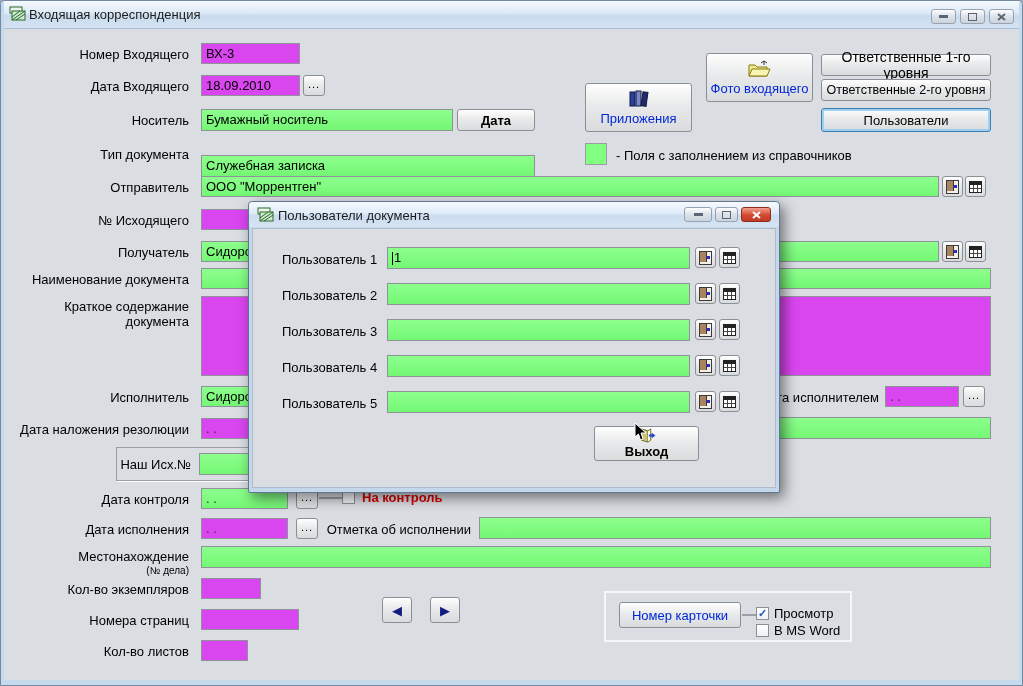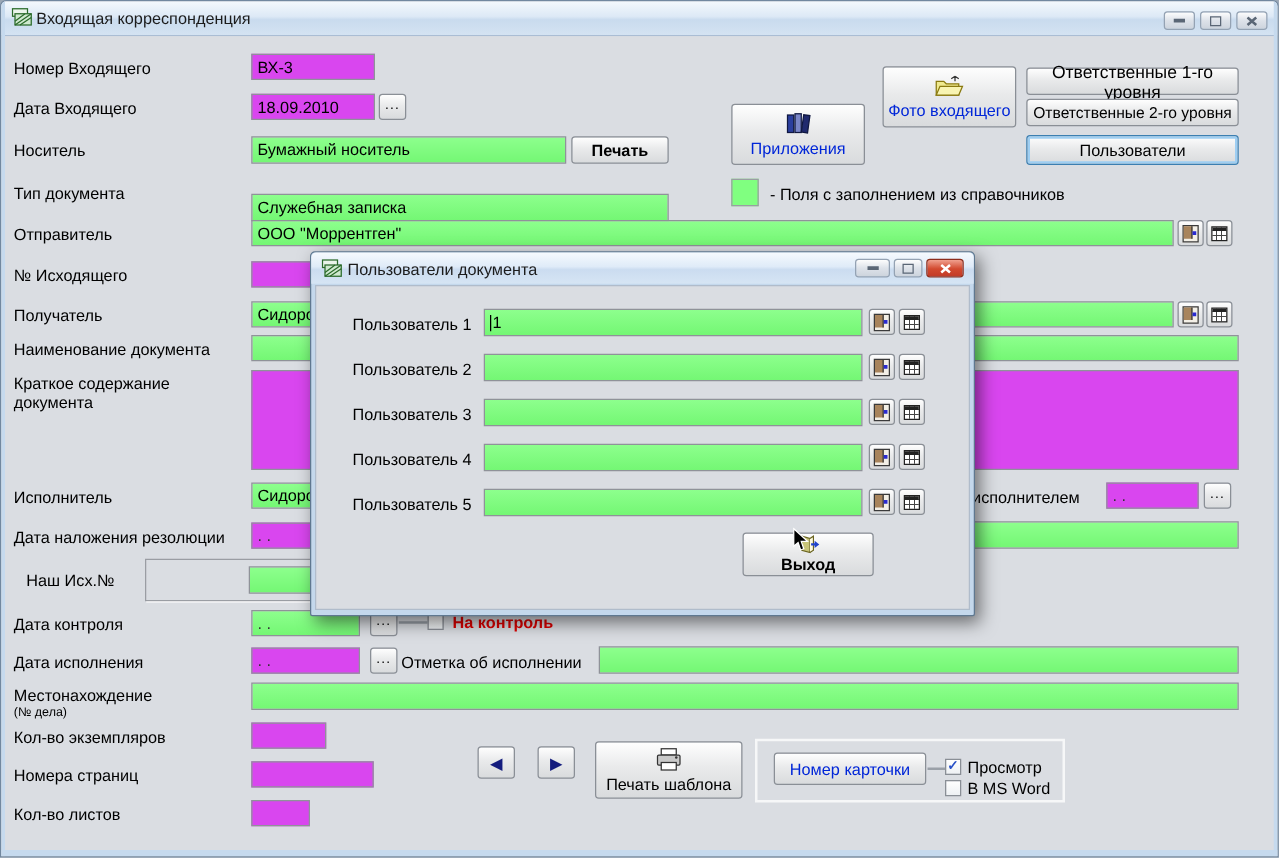--- a/index.html
+++ b/index.html
@@ -1,21 +1,21 @@
 <!DOCTYPE html>
 <html><head>
 <meta charset="utf-8">
 <style>
   html,body{margin:0;padding:0;background:#9aa7b5;font-family:"Liberation Sans",sans-serif;}
   #win{position:relative;width:1023px;height:686px;background:#dadde2;border:1px solid #72889f;box-sizing:border-box;border-radius:5px 5px 0 0;overflow:hidden;font-size:13px;color:#000;}
   .abs{position:absolute;}
   .titlebar{position:absolute;left:0;top:0;width:100%;height:27px;background:linear-gradient(180deg,#f4f9fd 0%,#dde9f6 45%,#c9dbee 55%,#d4e3f2 100%);border-bottom:1px solid #aabdd4;border-radius:4px 4px 0 0;}
   .title-text{position:absolute;left:28px;top:6px;font-size:13px;color:#1c1c1c;white-space:nowrap;}
   .frame-overlay{position:absolute;inset:0;border-left:3px solid #c6daee;border-right:3px solid #c6daee;border-bottom:5px solid #c6daee;pointer-events:none;z-index:6;}
-  .lbl{position:absolute;line-height:15px;color:#000;}
+  .lbl{position:absolute;text-align:right;line-height:15px;color:#000;}
   .fld{position:absolute;box-sizing:border-box;border:1px solid #8f9299;background:#d946ef;padding:2px 4px;font-size:13px;line-height:16px;white-space:nowrap;overflow:hidden;color:#000;}
   .green{background:linear-gradient(#8dff8d,#74f774);}
   .btn{position:absolute;box-sizing:border-box;border:1px solid #8a8f96;border-radius:3px;background:linear-gradient(#fefefe,#e9eaeb 45%,#d9dbdd);display:flex;align-items:center;justify-content:center;text-align:center;font-size:13px;color:#000;cursor:default;}
   .btn.col{flex-direction:column;gap:3px;}
   .btn.blue{color:#0026d8;}
   .btn.focused{border-color:#3c7fb1;box-shadow:inset 0 0 0 2px #9ecef2;}
   .ebtn{font-size:11px;letter-spacing:1px;line-height:8px;padding-bottom:4px;}
   .navbtn{font-size:13px;color:#141c7e;}
   .ckb{position:absolute;width:13px;height:13px;box-sizing:border-box;border:1px solid #8a8f96;background:linear-gradient(#fff,#eef1f4);font-size:11px;line-height:10px;text-align:center;color:#2a52c8;font-weight:bold;}
   .line{position:absolute;height:2px;background:#9aa0a8;}
@@ -62,21 +62,21 @@
 
   <div class="lbl" style="left:10px;top:46px;width:178px;">Номер Входящего</div>
   <div class="fld" style="left:200px;top:42px;width:99px;height:21px;">ВХ-3</div>
 
   <div class="lbl" style="left:10px;top:78px;width:178px;">Дата Входящего</div>
   <div class="fld" style="left:200px;top:74px;width:99px;height:21px;">18.09.2010</div>
   <div class="btn ebtn" style="left:302px;top:74px;width:22px;height:21px;">...</div>
 
   <div class="lbl" style="left:10px;top:112px;width:178px;">Носитель</div>
   <div class="fld green" style="left:200px;top:108px;width:252px;height:22px;">Бумажный носитель</div>
-  <div class="btn" style="left:456px;top:108px;width:78px;height:22px;font-weight:bold;">Печать</div>
+  <div class="btn" style="left:456px;top:108px;width:78px;height:22px;font-weight:bold;">Дата</div>
 
   <div class="lbl" style="left:10px;top:146px;width:178px;">Тип документа</div>
   <div class="fld green" style="left:200px;top:142px;width:334px;height:22px;margin-top:12px;">Служебная записка</div>
 
   <div class="abs" style="left:584px;top:142px;width:22px;height:22px;background:#80ff80;border:1px solid #9a9da3;box-sizing:border-box;"></div>
   <div class="abs" style="left:615px;top:147px;">- Поля с заполнением из справочников</div>
 
   <div class="lbl" style="left:10px;top:179px;width:178px;">Отправитель</div>
   <div class="fld green" style="left:200px;top:175px;width:738px;height:21px;">ООО "Моррентген"</div>
   <div class="btn icbtn" style="left:941px;top:175px;width:21px;height:21px;">
@@ -164,29 +164,20 @@
   <div class="btn" style="left:820px;top:78px;width:170px;height:22px;font-size:12.5px;">Ответственные 2-го уровня</div>
   <div class="btn focused" style="left:820px;top:107px;width:170px;height:24px;">Пользователи</div>
 
   <div class="btn navbtn" style="left:381px;top:596px;width:30px;height:26px;">
       <span>◀</span>
     </div>
   <div class="btn navbtn" style="left:429px;top:596px;width:30px;height:26px;">
       <span>▶</span>
     </div>
 
-  <div class="btn col" style="left:475px;top:592px;width:118px;height:46px;">
-    <svg width="24" height="19" viewBox="0 0 24 19">
-      <rect x="6" y="1" width="12" height="5" fill="#fff" stroke="#333"></rect>
-      <rect x="3" y="6" width="18" height="8" rx="1" fill="#c9c9c9" stroke="#333"></rect>
-      <rect x="6" y="12" width="12" height="6" fill="#fff" stroke="#333"></rect>
-      <circle cx="18" cy="8" r="1" fill="#333"></circle>
-    </svg>
-    <span>Печать шаблона</span>
-  </div>
 
   <div class="groupbox" style="left:603px;top:590px;width:248px;height:51px;">
     <div class="btn blue" style="left:13px;top:9px;width:122px;height:26px;">Номер карточки</div>
     <div class="line" style="left:136px;top:21px;width:14px;"></div>
     <div class="ckb" style="left:150px;top:14px;"><span>✓</span></div>
     <div class="abs" style="left:168px;top:13px;">Просмотр</div>
     <div class="ckb" style="left:150px;top:31px;"></div>
     <div class="abs" style="left:168px;top:30px;">В MS Word</div>
   </div>
 

